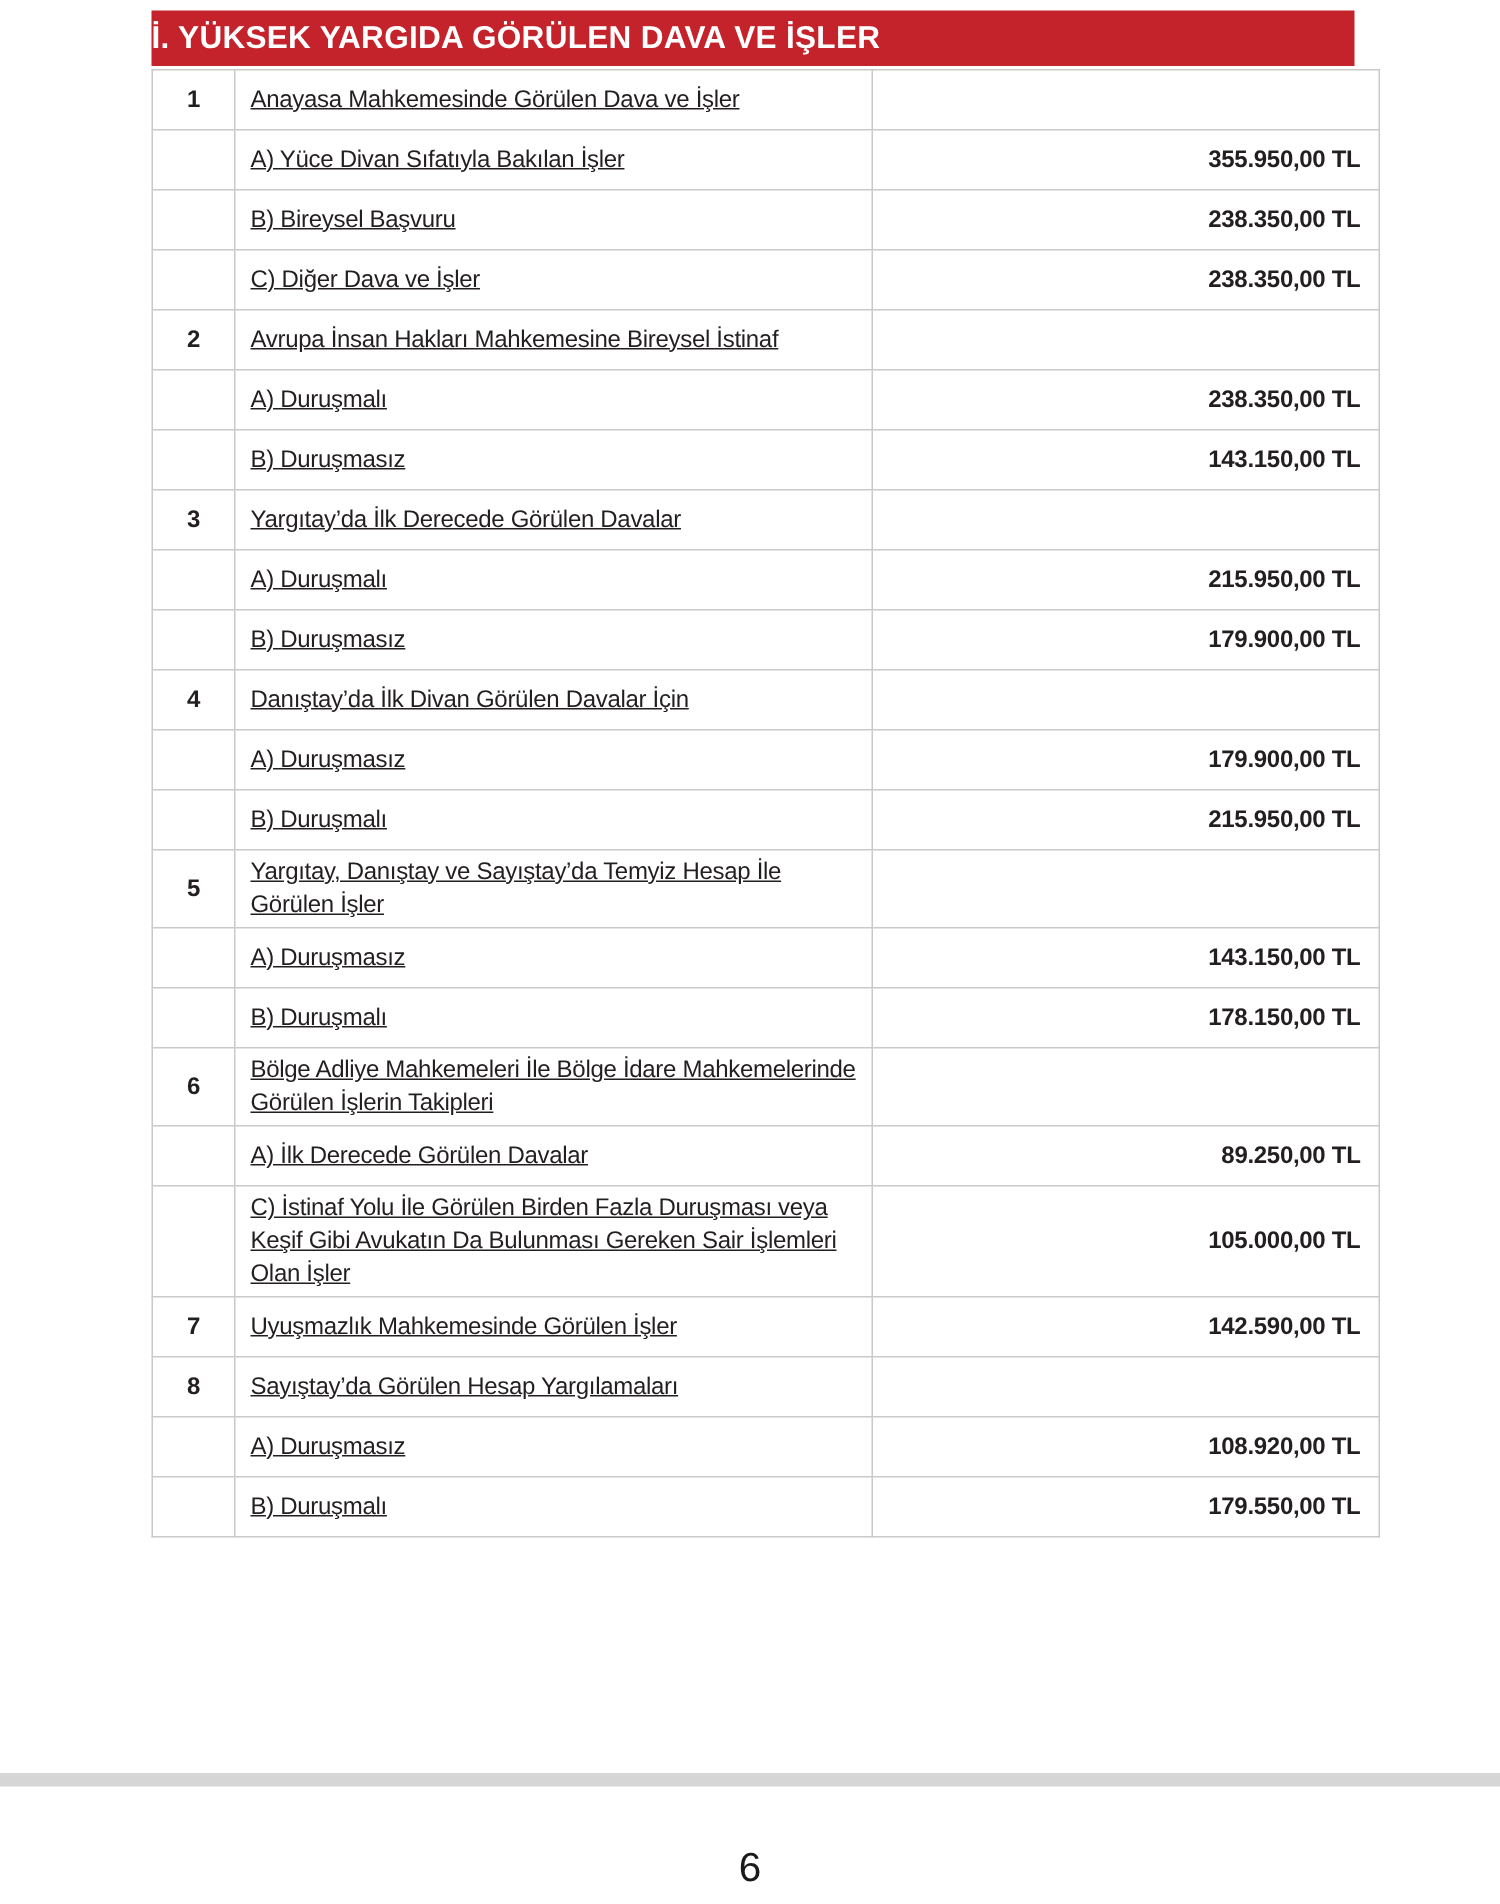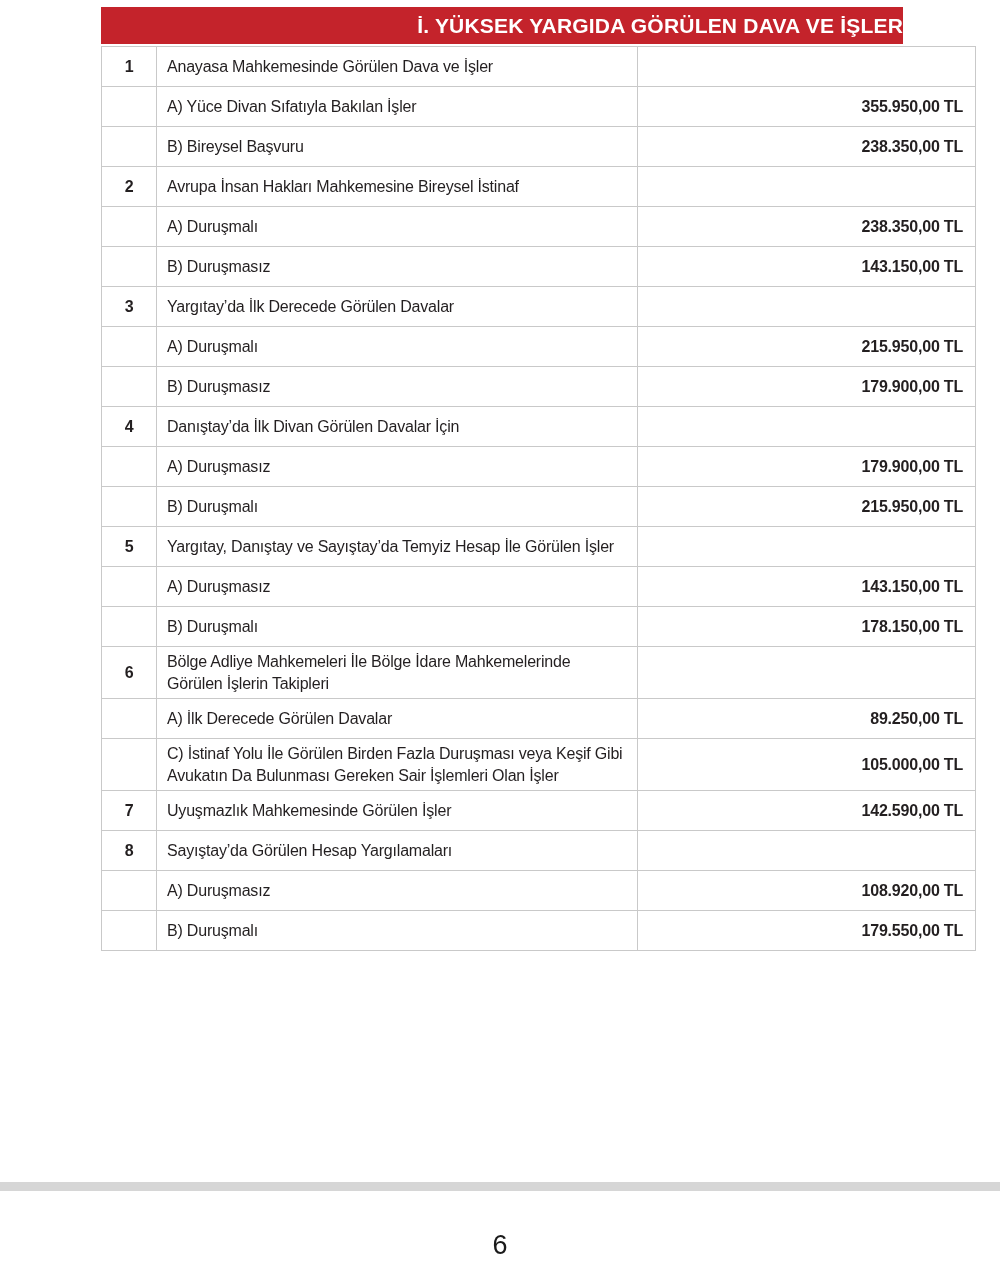--- a/index.html
+++ b/index.html
@@ -20,21 +20,21 @@
     left: 101px;
     top: 7px;
     width: 802px;
   }
   .table-title {
     background: #c4232b;
     color: #ffffff;
     font-weight: bold;
     font-size: 21px;
     letter-spacing: 0.2px;
-    text-align: right;
+    text-align: left;
     height: 37px;
     line-height: 37px;
     white-space: nowrap;
   }
   table.fee-grid {
     width: 100%;
     border-collapse: collapse;
     table-layout: fixed;
     margin-top: 2px;
   }
@@ -45,22 +45,23 @@
     height: 40px;
     letter-spacing: -0.2px;
     line-height: 1.35;
   }
   td.col-num {
     width: 55px;
     text-align: center;
     font-weight: bold;
   }
   td.col-label {
-    width: 481px;
+    width: 425px;
     padding: 4px 8px 4px 10px;
+    text-decoration: underline;
   }
   td.col-amount {
     width: 338px;
     text-align: right;
     font-weight: bold;
     padding: 4px 12px 4px 8px;
     white-space: nowrap;
   }
   .footer-bar {
     position: absolute;
@@ -98,20 +99,25 @@
             <td class="col-num"></td>
             <td class="col-label">A) Yüce Divan Sıfatıyla Bakılan İşler</td>
             <td class="col-amount">355.950,00 TL</td>
           </tr>
           <tr>
             <td class="col-num"></td>
             <td class="col-label">B) Bireysel Başvuru</td>
             <td class="col-amount">238.350,00 TL</td>
           </tr>
           <tr>
+            <td class="col-num"></td>
+            <td class="col-label">C) Diğer Dava ve İşler</td>
+            <td class="col-amount">238.350,00 TL</td>
+          </tr>
+          <tr>
             <td class="col-num">2</td>
             <td class="col-label">Avrupa İnsan Hakları Mahkemesine Bireysel İstinaf</td>
             <td class="col-amount"></td>
           </tr>
           <tr>
             <td class="col-num"></td>
             <td class="col-label">A) Duruşmalı</td>
             <td class="col-amount">238.350,00 TL</td>
           </tr>
           <tr>

